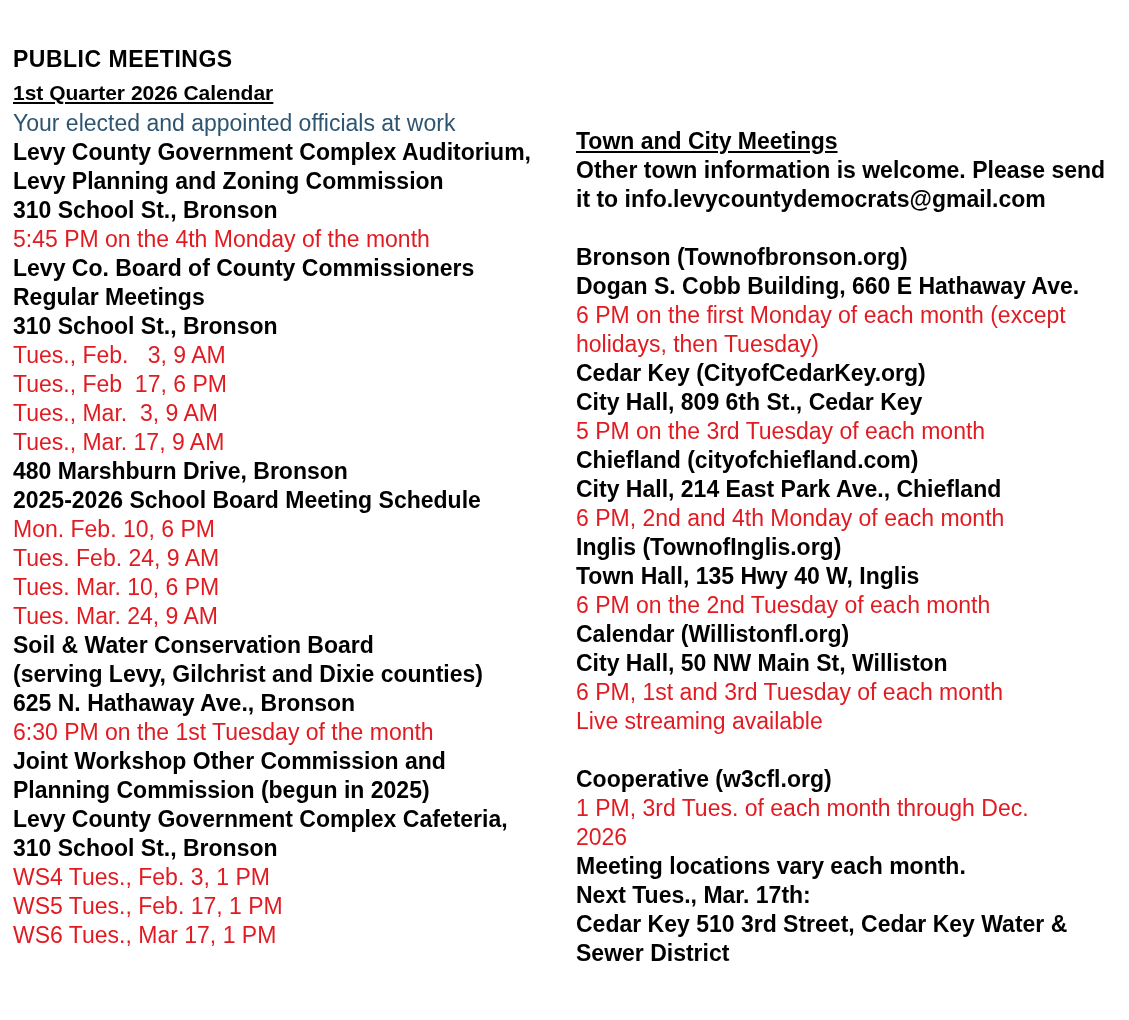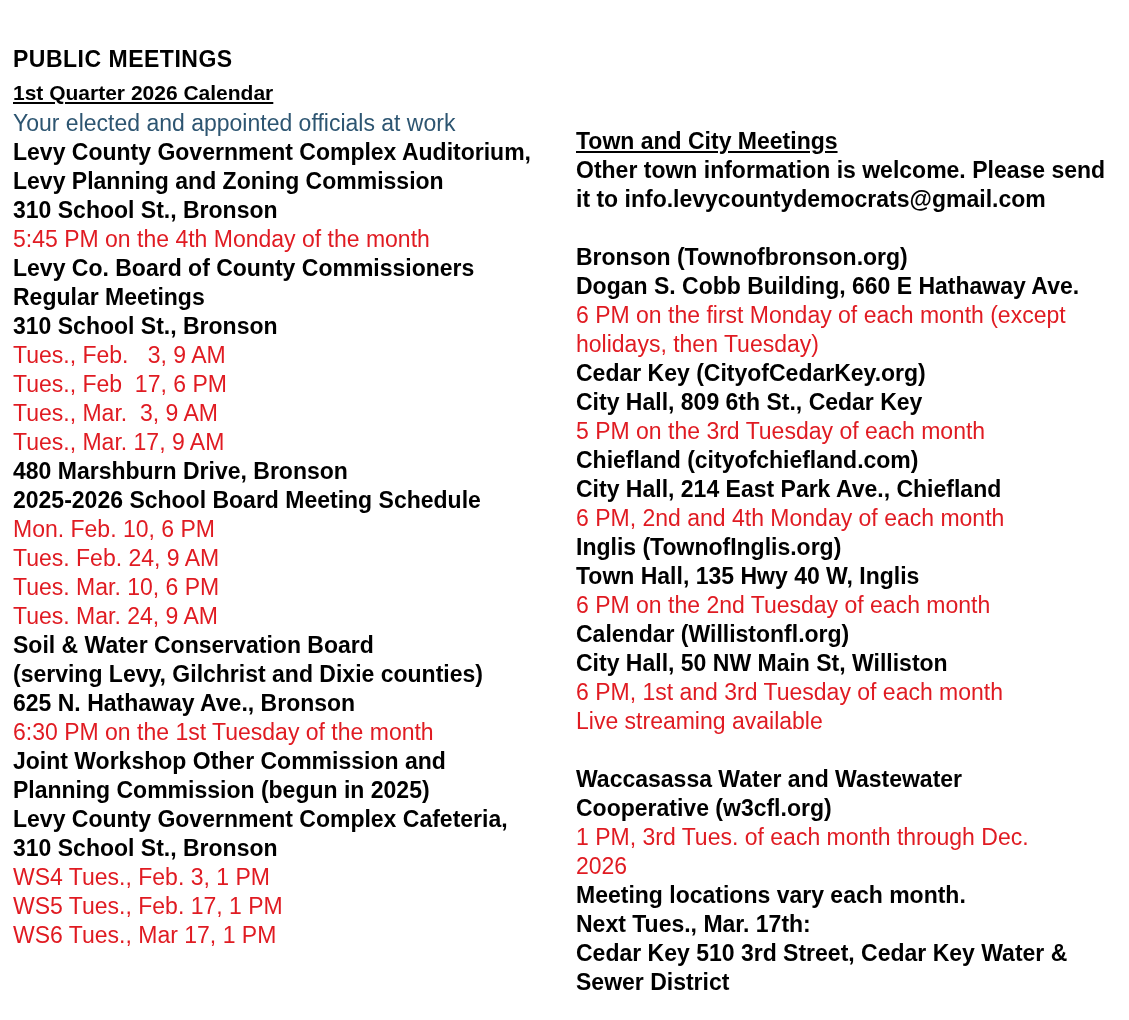--- a/index.html
+++ b/index.html
@@ -121,21 +121,20 @@
       <div class="line"><span class="seg-normal">City Hall, 214 East Park Ave., Chiefland</span></div>
       <div class="line"><span class="seg-red">6 PM, 2nd and 4th Monday of each month</span></div>
       <div class="line"><span class="seg-bold">Inglis</span><span class="seg-normal"> (TownofInglis.org)</span></div>
       <div class="line"><span class="seg-normal">Town Hall, 135 Hwy 40 W, Inglis</span></div>
       <div class="line"><span class="seg-red">6 PM on the 2nd Tuesday of each month</span></div>
       <div class="line"><span class="seg-bold">Calendar</span><span class="seg-normal"> (Willistonfl.org)</span></div>
       <div class="line"><span class="seg-normal">City Hall, 50 NW Main St, Williston</span></div>
       <div class="line"><span class="seg-red">6 PM, 1st and 3rd Tuesday of each month</span></div>
       <div class="line"><span class="seg-red">Live streaming available</span></div>
       <div class="line">&nbsp;</div>
-      <div class="line"><span class="seg-bold">Waccasassa Water and Wastewater</span></div>
       <div class="line"><span class="seg-bold">Cooperative</span><span class="seg-normal"> (w3cfl.org)</span></div>
       <div class="line"><span class="seg-red">1 PM, 3rd Tues. of each month through Dec.</span></div>
       <div class="line"><span class="seg-red">2026</span></div>
       <div class="line"><span class="seg-normal">Meeting locations vary each month.</span></div>
       <div class="line"><span class="seg-bold">Next Tues., Mar. 17th:</span></div>
       <div class="line"><span class="seg-bold">Cedar Key</span><span class="seg-normal"> 510 3rd Street, Cedar Key Water &amp;</span></div>
       <div class="line"><span class="seg-normal">Sewer District</span></div>
     </div>
 </div>
 

